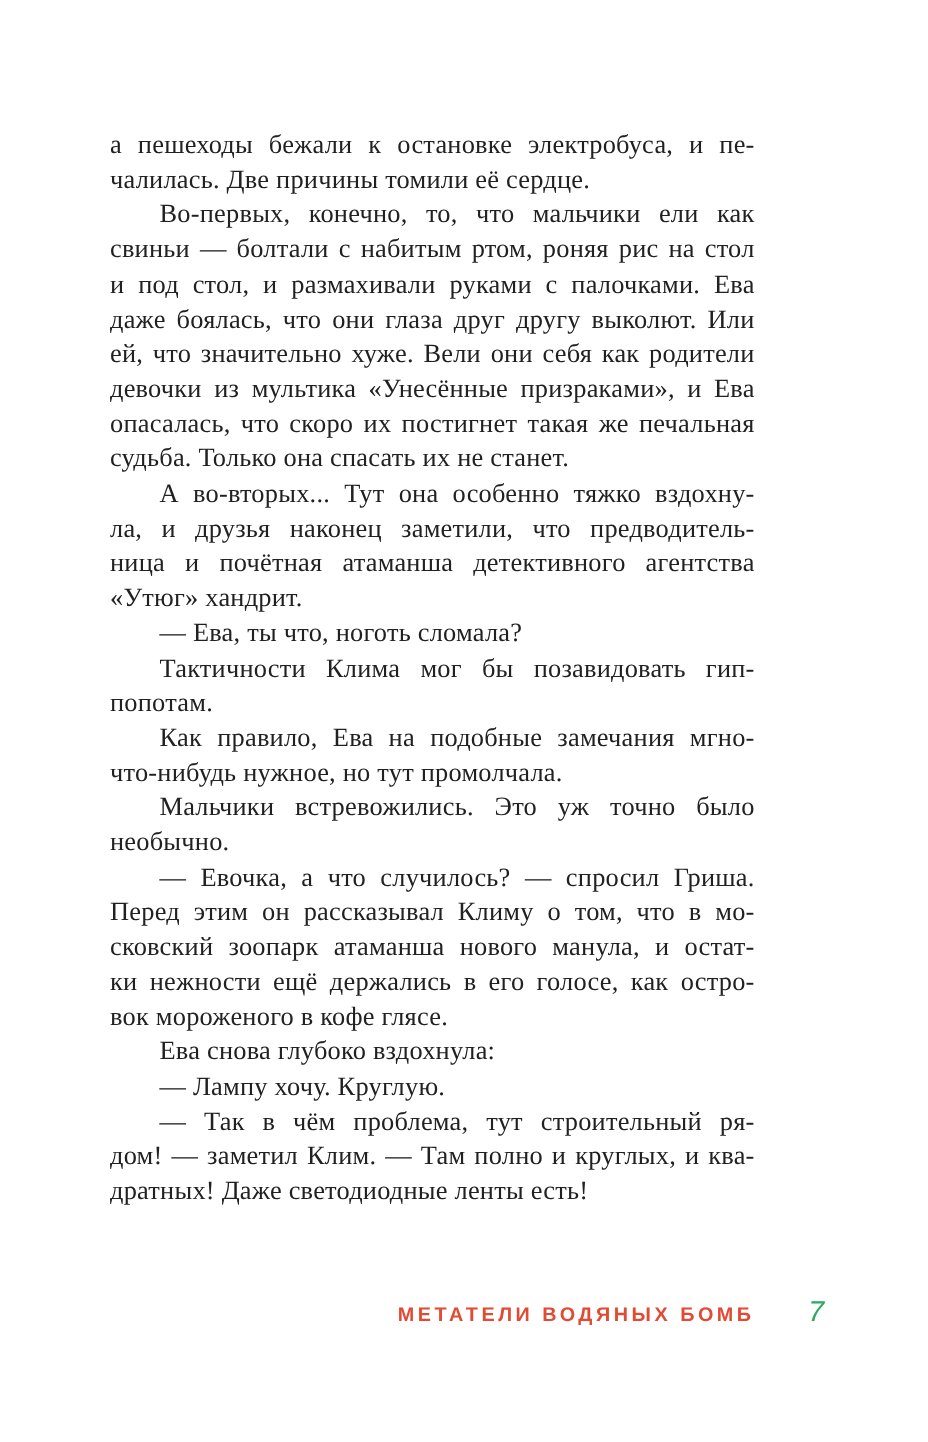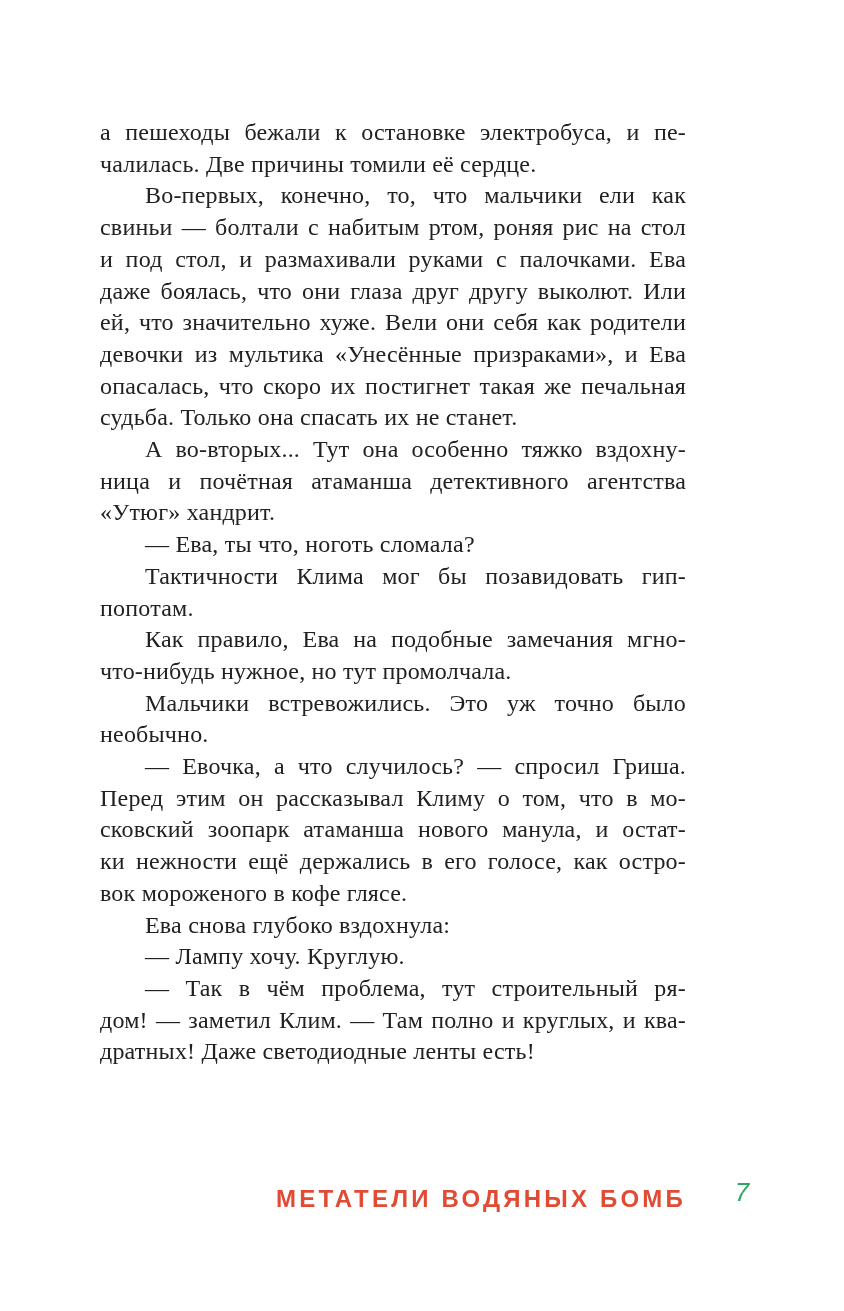--- a/index.html
+++ b/index.html
@@ -49,21 +49,21 @@
     box-sizing: border-box;
   }
   .footer-title {
     position: absolute;
     left: 100px;
     top: 1185px;
     width: 586px;
     text-align: right;
     font-family: "Liberation Sans", "DejaVu Sans", sans-serif;
     font-weight: 600;
-    font-size: 24px;
+    font-size: 18px;
     letter-spacing: 3.2px;
   }
   .footer-page-number {
     position: absolute;
     left: 727px;
     top: 1177px;
     width: 30px;
     text-align: center;
     font-family: "Liberation Sans", "DejaVu Sans", sans-serif;
     font-style: italic;
@@ -86,20 +86,21 @@
         <div class="line just">свиньи — болтали с набитым ртом, роняя рис на стол</div>
         <div class="line just">и под стол, и размахивали руками с палочками. Ева</div>
         <div class="line just">даже боялась, что они глаза друг другу выколют. Или</div>
         <div class="line just">ей, что значительно хуже. Вели они себя как родители</div>
         <div class="line just">девочки из мультика «Унесённые призраками», и Ева</div>
         <div class="line just">опасалась, что скоро их постигнет такая же печальная</div>
         <div class="line last">судьба. Только она спасать их не станет.</div>
       </div>
       <div class="paragraph">
         <div class="line just indent">А во-вторых... Тут она особенно тяжко вздохну-</div>
+        <div class="line just">ла, и друзья наконец заметили, что предводитель-</div>
         <div class="line just">ница и почётная атаманша детективного агентства</div>
         <div class="line last">«Утюг» хандрит.</div>
       </div>
       <div class="paragraph">
         <div class="line last indent">— Ева, ты что, ноготь сломала?</div>
       </div>
       <div class="paragraph">
         <div class="line just indent">Тактичности Клима мог бы позавидовать гип-</div>
         <div class="line last">попотам.</div>
       </div>

